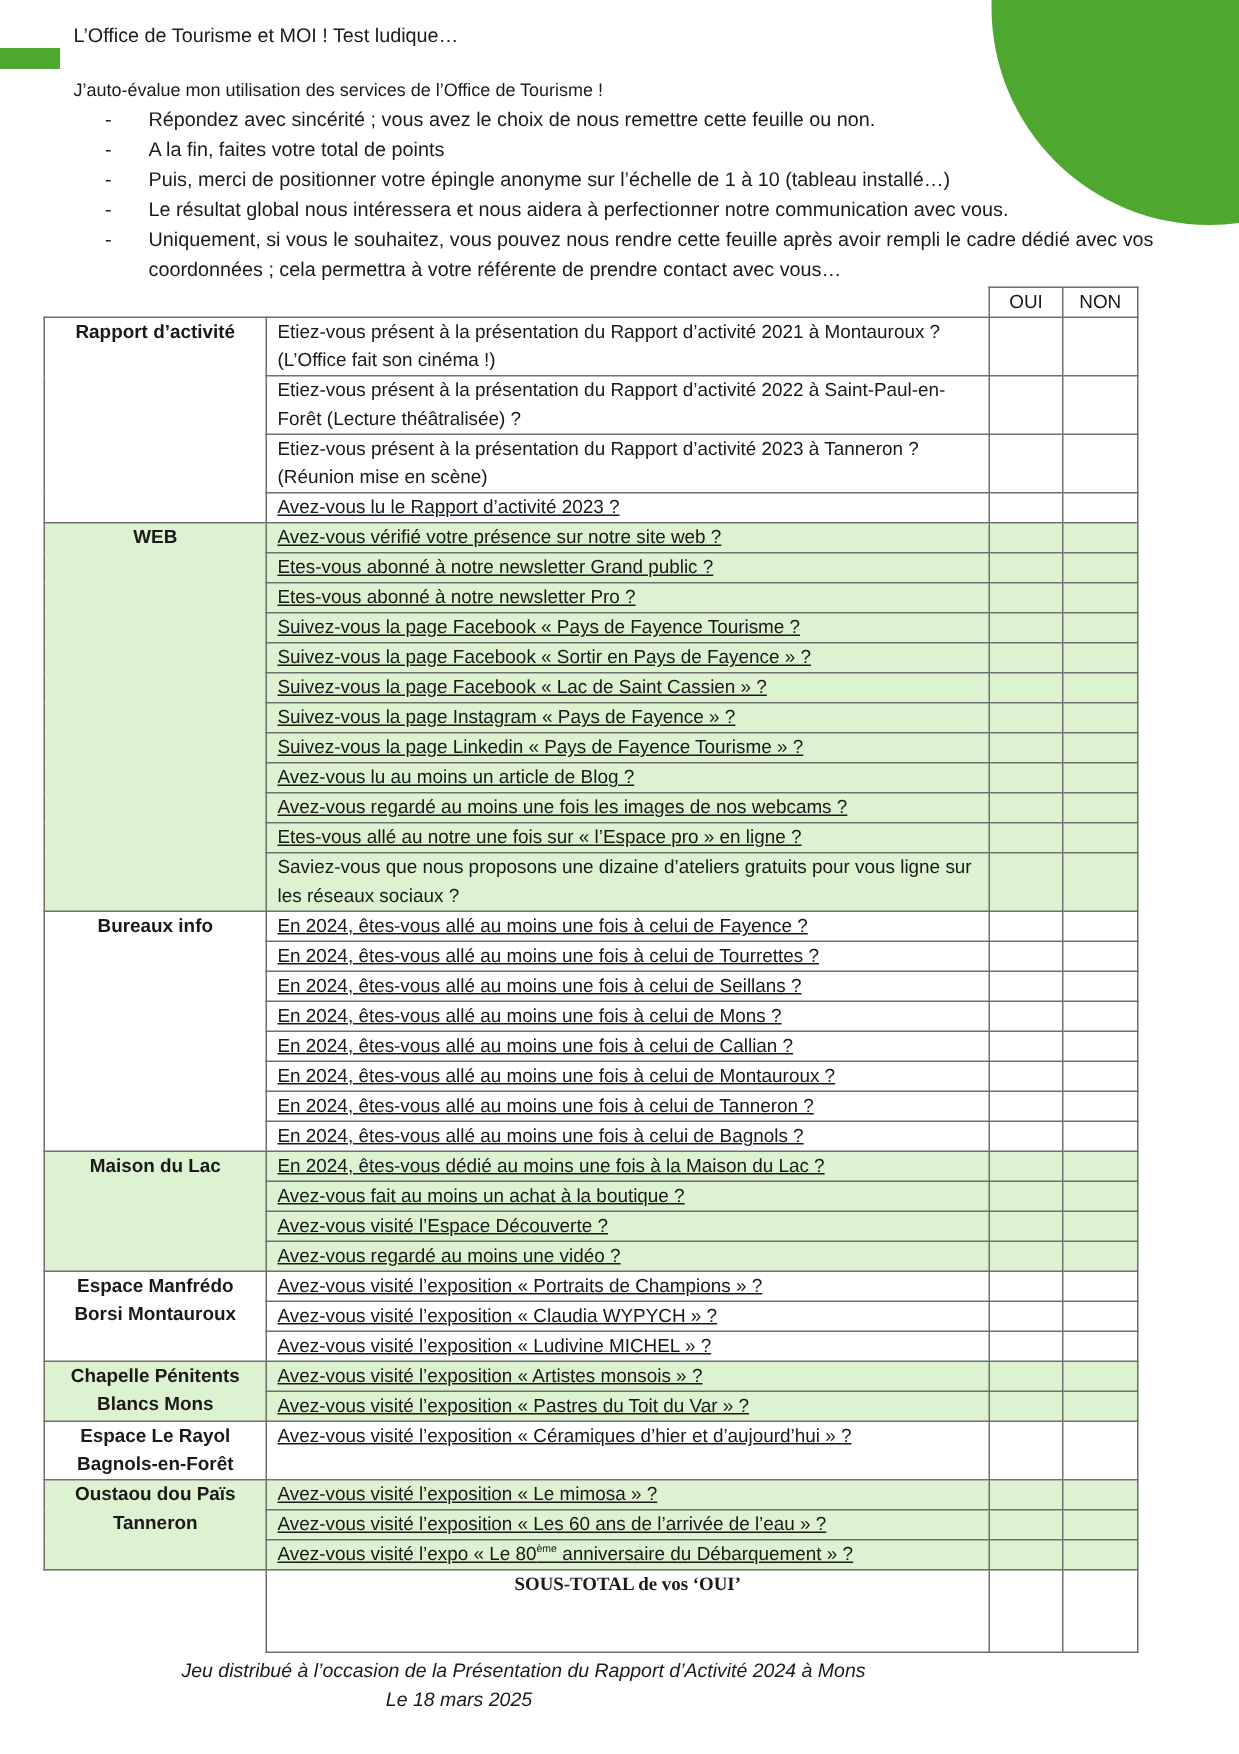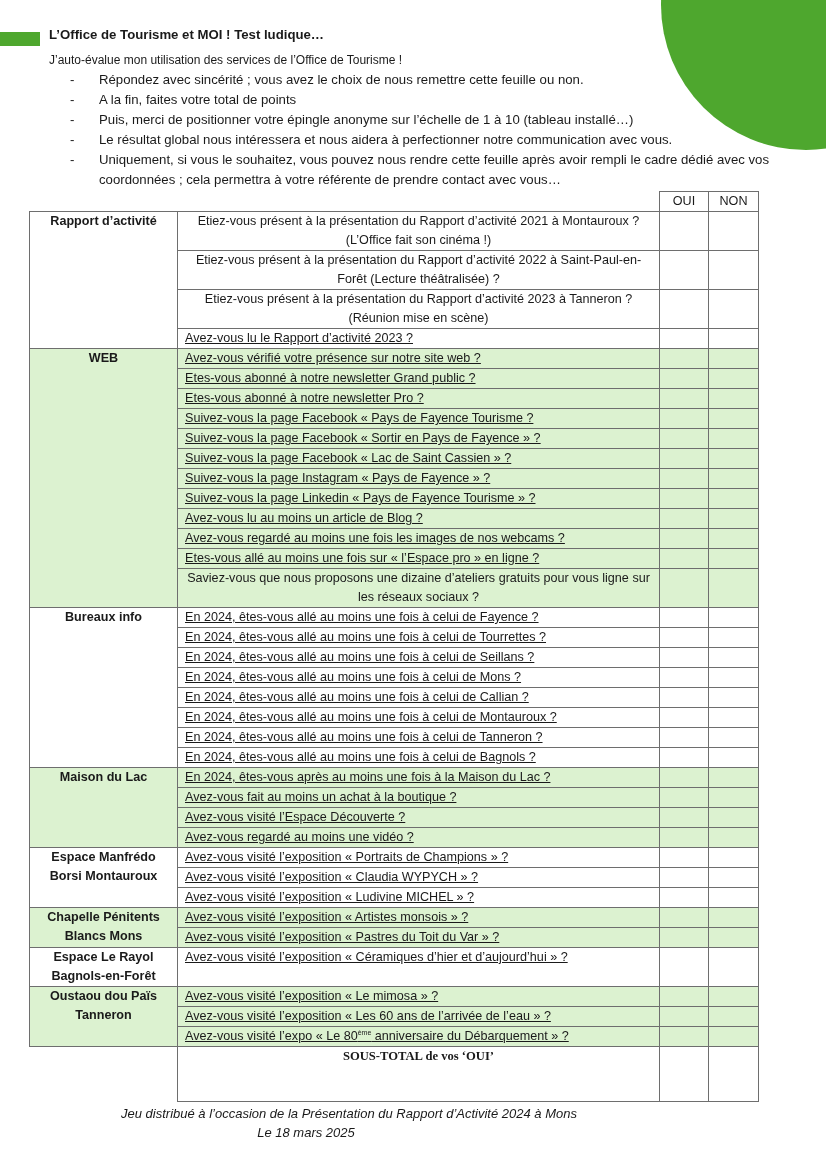--- a/index.html
+++ b/index.html
@@ -11,22 +11,22 @@
   .green-circle {
     position: absolute; left: 661px; top: -140px;
     width: 290px; height: 290px; border-radius: 50%;
     background: #4ea72e;
   }
   .green-bar {
     position: absolute; left: 0; top: 32px; width: 40px; height: 14px;
     background: #4ea72e;
   }
   .title {
-    position: absolute; left: 49px; top: 26px;
-    font-size: 13.2px; font-weight: bold; line-height: 18px;
+    position: absolute; left: 49px; top: 15px;
+    font-size: 13.2px; font-weight: normal; line-height: 18px;
   }
   .subtitle {
     position: absolute; left: 49px; top: 50px;
     font-size: 12px; line-height: 20px;
   }
   .bullets {
     position: absolute; left: 70px; top: 70px; width: 730px;
     list-style: none; margin: 0; padding: 0;
     font-size: 13.2px; line-height: 20px;
   }
@@ -43,21 +43,21 @@
   }
   table.quiz col.c-cat { width: 148px; }
   table.quiz col.c-q { width: 482px; }
   table.quiz col.c-oui { width: 49px; }
   table.quiz col.c-non { width: 50px; }
   td.cat { font-weight: bold; text-align: center; padding: 0 4px; }
   td.yn { text-align: center; padding: 0; }
   td.blank { border: none !important; }
   tr.hdr td { height: 18px; }
   tr.green td { background: #dcf2d0; }
-  tr.two td.q { height: 38px; text-align: center; }
+  tr.two td.q { height: 38px; }
   tr.single td.q { height: 18px; text-decoration: underline; }
   td.subtotal { text-align: center; font-weight: bold; height: 54px; font-family: Liberation Serif, serif; }
   sup { font-size: 7px; line-height: 0; }
 
   .footer {
     position: absolute; left: 0; top: 1104px; width: 708px;
     text-align: center; font-style: italic; font-size: 13px; line-height: 19px;
   }
   .footer .l1 { position: relative; left: -5px; }
   .footer .l2 { position: relative; left: -48px; }
@@ -159,21 +159,21 @@
         <td class="q">Avez-vous lu au moins un article de Blog ?</td>
         <td class="yn"></td>
         <td class="yn"></td>
       </tr>
       <tr class="green single">
         <td class="q">Avez-vous regardé au moins une fois les images de nos webcams ?</td>
         <td class="yn"></td>
         <td class="yn"></td>
       </tr>
       <tr class="green single">
-        <td class="q">Etes-vous allé au moins une fois sur « l’Espace pro » en ligne ?</td>
+        <td class="q">Etes-vous allé au notre une fois sur « l’Espace pro » en ligne ?</td>
         <td class="yn"></td>
         <td class="yn"></td>
       </tr>
       <tr class="green two">
         <td class="q">Saviez-vous que nous proposons une dizaine d’ateliers gratuits pour vous ligne sur les réseaux sociaux ?</td>
         <td class="yn"></td>
         <td class="yn"></td>
       </tr>
       <tr class="single">
         <td class="cat" rowspan="8">Bureaux info</td>
@@ -211,21 +211,21 @@
         <td class="yn"></td>
         <td class="yn"></td>
       </tr>
       <tr class="single">
         <td class="q">En 2024, êtes-vous allé au moins une fois à celui de Bagnols ?</td>
         <td class="yn"></td>
         <td class="yn"></td>
       </tr>
       <tr class="green single">
         <td class="cat" rowspan="4">Maison du Lac</td>
-        <td class="q">En 2024, êtes-vous après au moins une fois à la Maison du Lac ?</td>
+        <td class="q">En 2024, êtes-vous dédié au moins une fois à la Maison du Lac ?</td>
         <td class="yn"></td>
         <td class="yn"></td>
       </tr>
       <tr class="green single">
         <td class="q">Avez-vous fait au moins un achat à la boutique ?</td>
         <td class="yn"></td>
         <td class="yn"></td>
       </tr>
       <tr class="green single">
         <td class="q">Avez-vous visité l’Espace Découverte ?</td>

